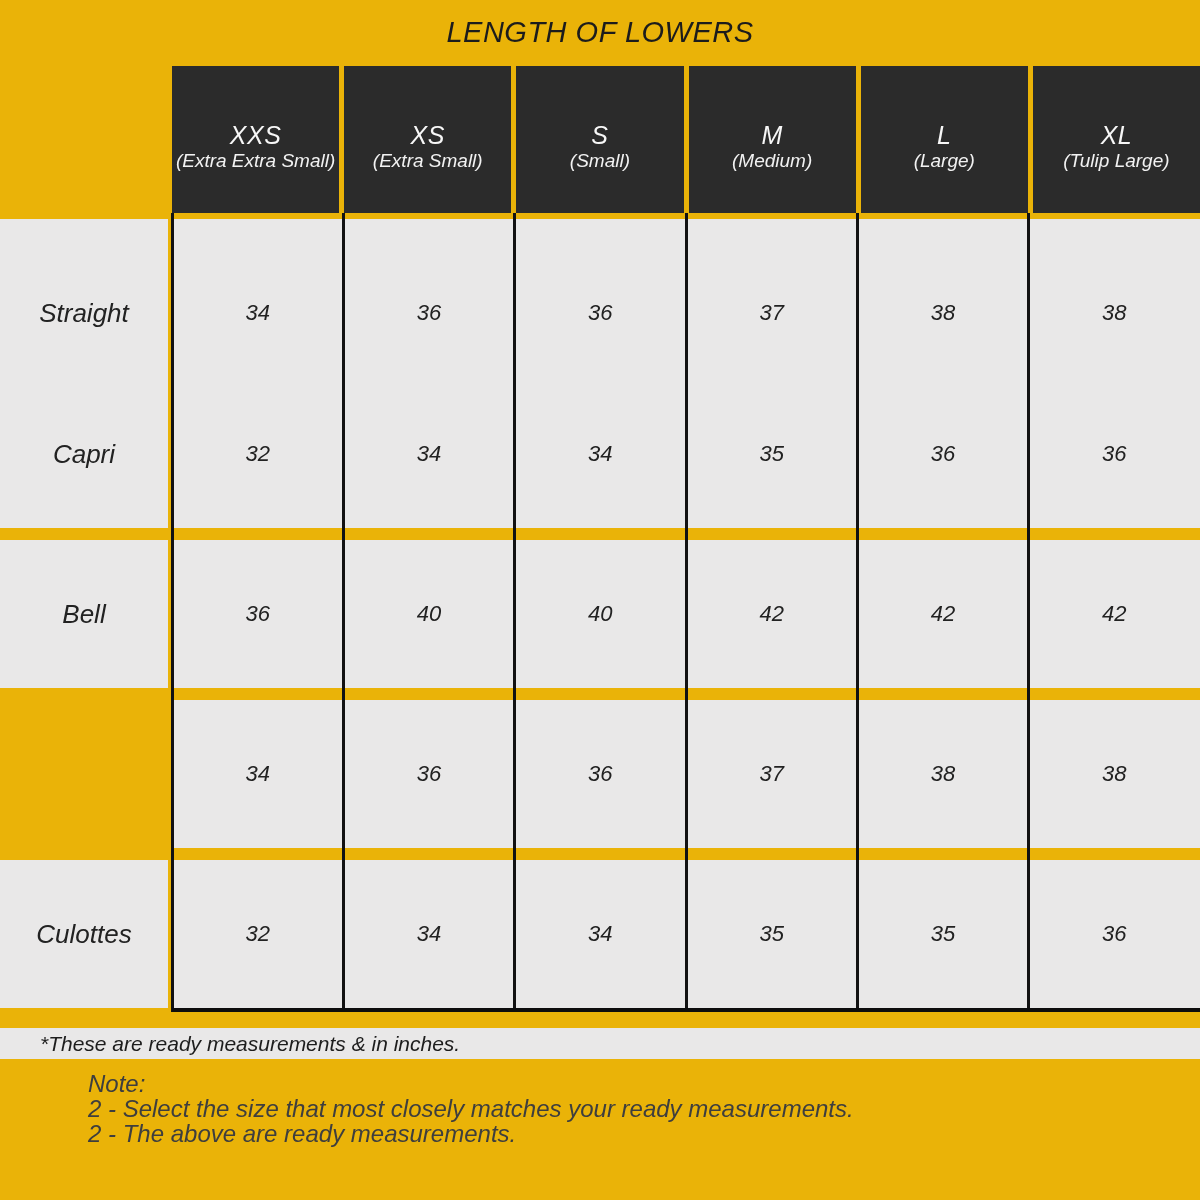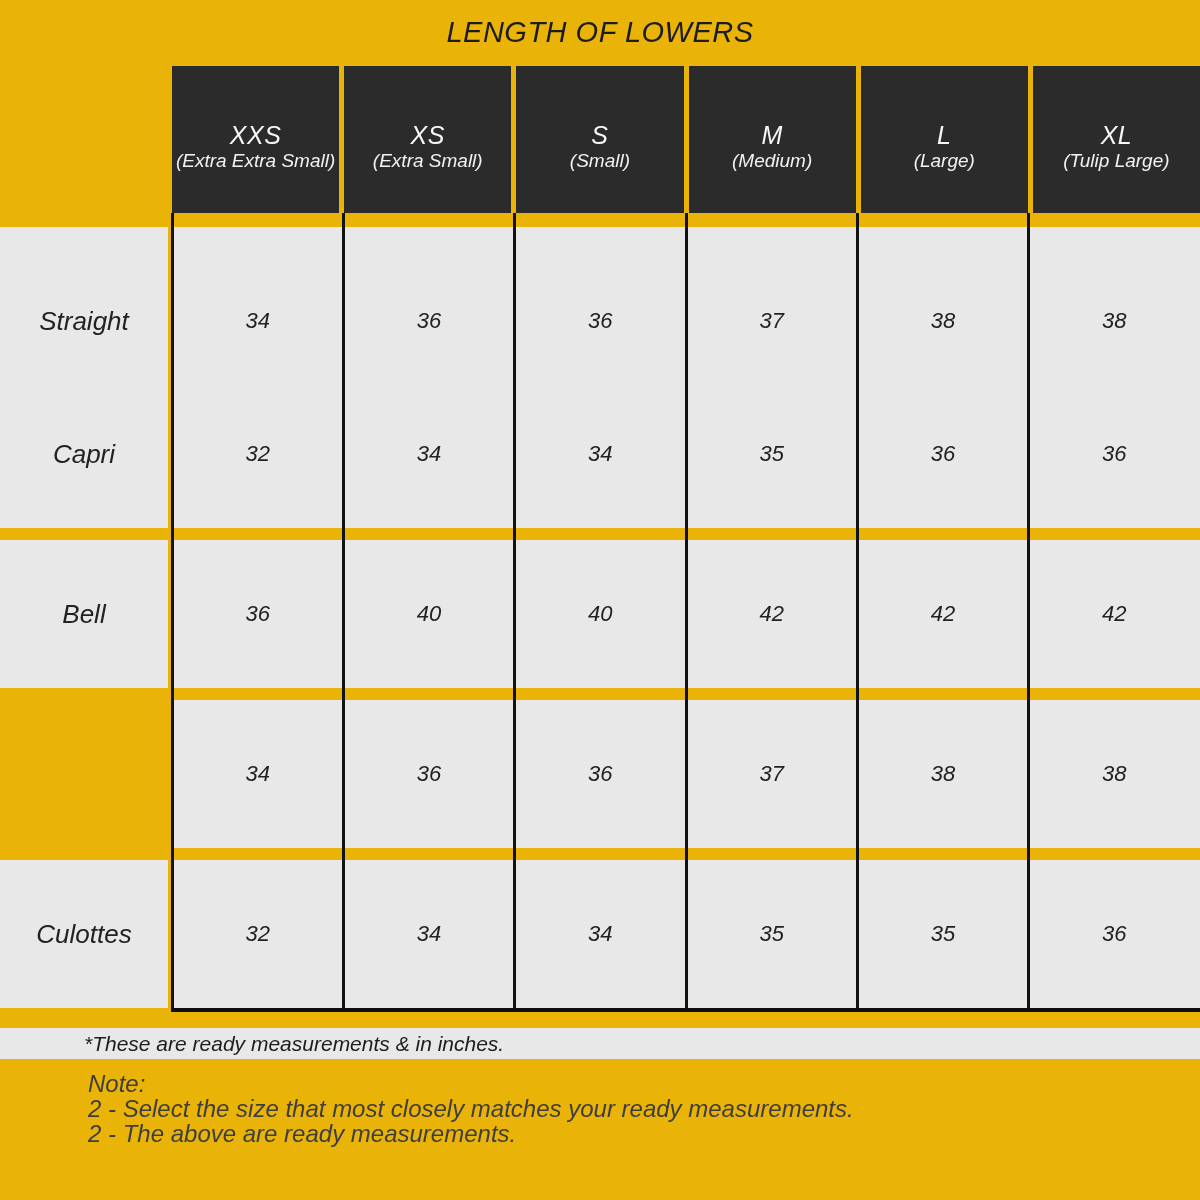--- a/index.html
+++ b/index.html
@@ -49,21 +49,21 @@
     font-size:22px;color:#222222;
   }
   
   .vline{position:absolute;top:213px;height:799px;width:3px;background:#121212;}
   .bottom-line{position:absolute;left:172px;top:1008px;width:1028px;height:4px;background:#0d0d0d;}
   
   .footnote-strip{
     position:absolute;left:0;top:1028px;width:1200px;height:31px;
     background:#e9e8e8;
     display:flex;align-items:center;
-    padding-left:84px;box-sizing:border-box;
+    padding-left:40px;box-sizing:border-box;
     font-size:21px;color:#1d1d1d;
   }
   .notes{
     position:absolute;left:88px;top:1072px;
     font-size:24px;color:#3e3e3e;line-height:24px;
   }
   .notes div{margin-bottom:1px;}
 </style>
 </head>
 <body>
@@ -92,21 +92,21 @@
     <div class="hcell">
       <div class="hcode">L</div>
       <div class="hname">(Large)</div>
     </div>
     <div class="hcell">
       <div class="hcode">XL</div>
       <div class="hname">(Tulip Large)</div>
     </div>
   </div>
 
-  <div class="row" style="top:227px;height:188px;">
+  <div class="row" style="top:219px;height:188px;">
     <div class="rlabel">Straight</div>
     <div class="rdata">
       <div class="val">34</div>
       <div class="val">36</div>
       <div class="val">36</div>
       <div class="val">37</div>
       <div class="val">38</div>
       <div class="val">38</div>
     </div>
   </div>

